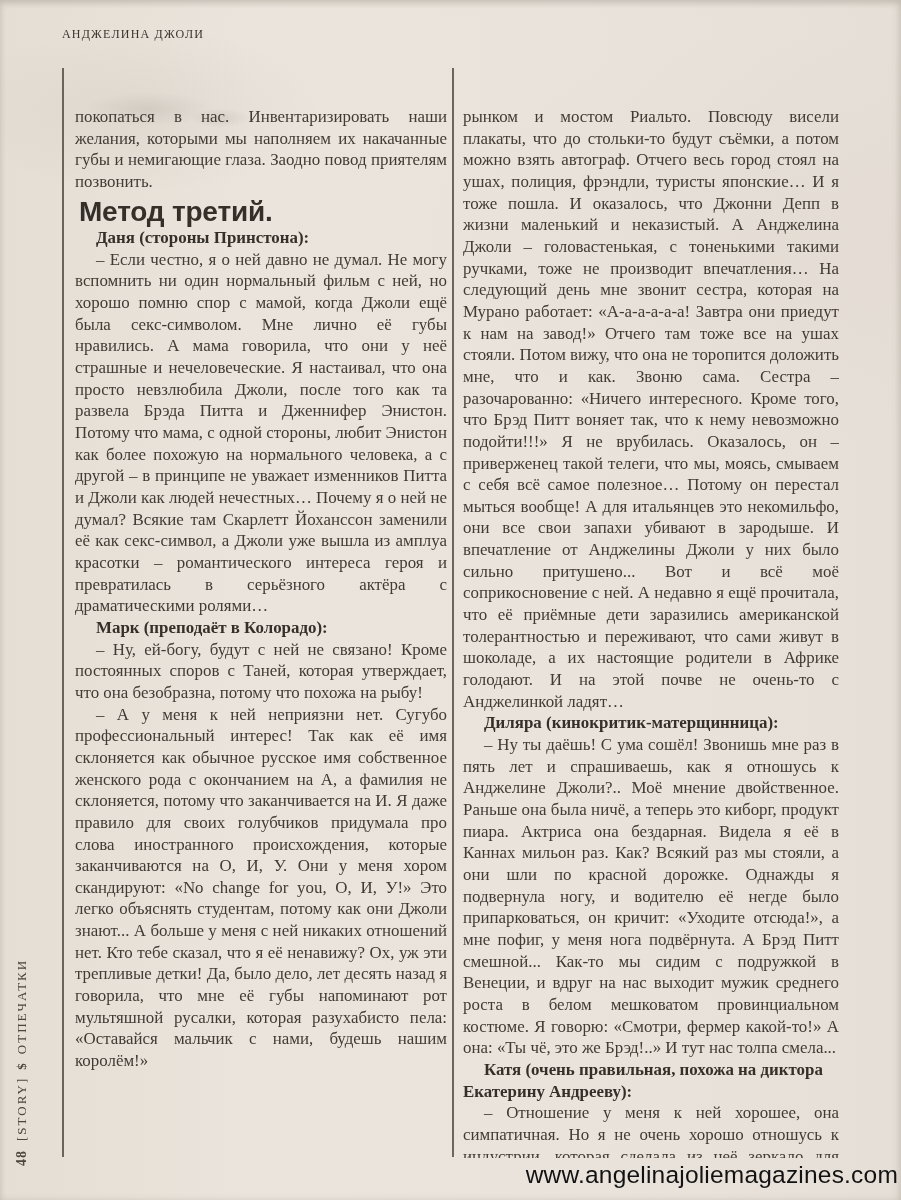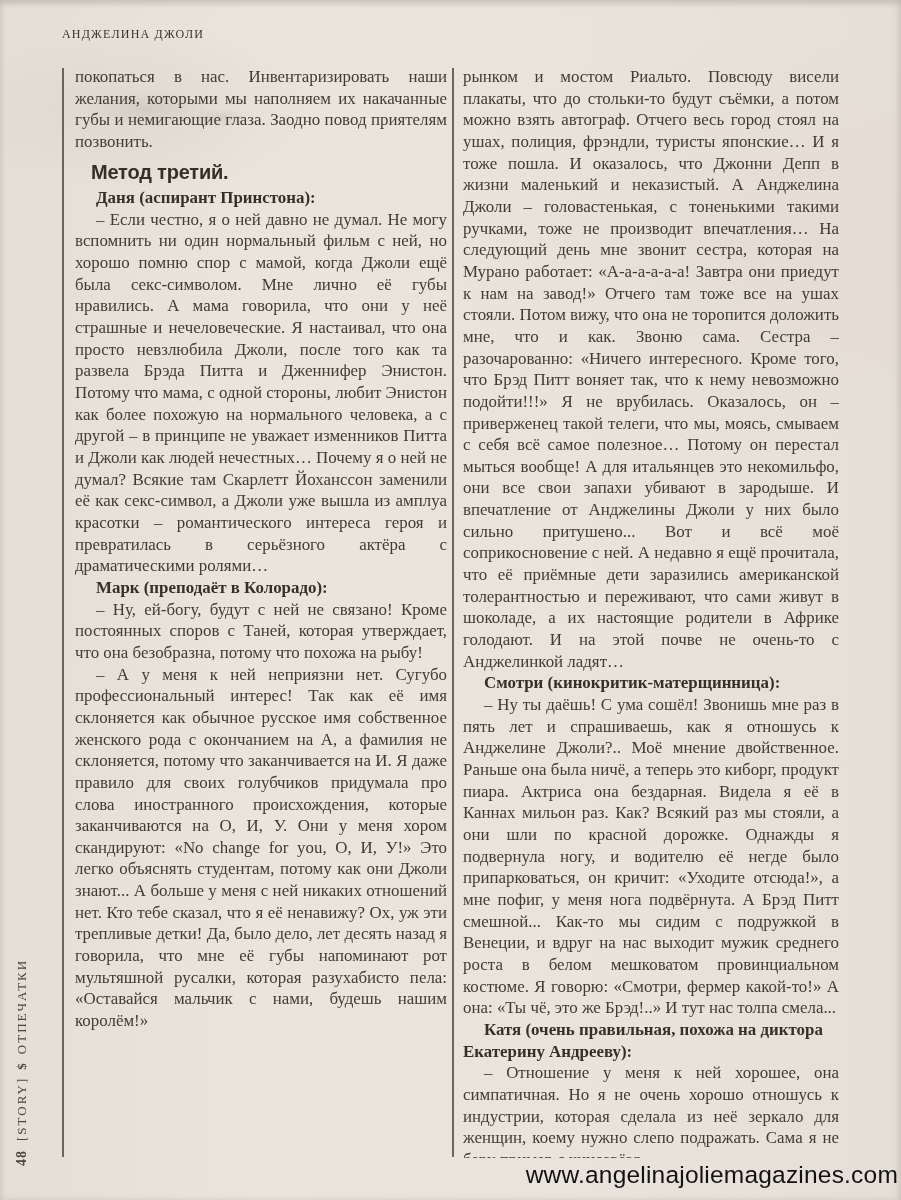--- a/index.html
+++ b/index.html
@@ -27,28 +27,28 @@
   .rule-left{left:62px;}
   .rule-mid{left:452px;}
   .col{
     position:absolute;top:66px;height:1092px;overflow:hidden;
     font-size:16.9px;line-height:21.65px;text-align:justify;
     color:#413b35;hyphens:auto;-webkit-hyphens:auto;
   }
   .col-left{left:75px;width:372px;}
   .col-right{left:463px;width:376px;}
   .col p{margin:0;}
-  .col p.plain{text-indent:0;}
+  .col p.plain{text-indent:0;margin-top:40px;}
   .col p.indent{text-indent:21px;}
   .col p.speaker{font-weight:bold;text-indent:21px;color:#352f29;text-align:left;}
   .section-heading{
     font-family:"Liberation Sans","DejaVu Sans",sans-serif;
-    font-weight:bold;font-size:20px;line-height:22.5px;
+    font-weight:bold;font-size:28px;line-height:22.5px;
     letter-spacing:-0.2px;color:#352f29;
-    margin:8px 0 4px 16px;text-align:left;
+    margin:8px 0 4px 4px;text-align:left;
   }
   .sidebar{
     position:absolute;left:14px;top:1166px;
     transform:rotate(-90deg);transform-origin:0 0;
     white-space:nowrap;
     font-family:"Liberation Serif","DejaVu Serif",serif;
     font-size:13px;letter-spacing:2px;color:#4e453c;
   }
   .sidebar .pgnum{font-weight:bold;font-size:14px;margin-right:9px;letter-spacing:1px;}
   .sidebar .mag{margin-right:7px;}
@@ -75,29 +75,29 @@
   <div class="header">АНДЖЕЛИНА ДЖОЛИ</div>
 
   <div class="rule rule-left"></div>
   <div class="rule rule-mid"></div>
 
   <div class="col col-left" id="col-left">
       <p class="plain">покопаться в нас. Инвентаризировать наши желания, которыми мы наполняем их накачанные губы и немигающие глаза. Заодно повод приятелям позвонить.</p>
       <div class="section-heading">
         <div>Метод третий.</div>
       </div>
-      <p class="speaker">Даня (аспирант Принстона):</p>
+      <p class="speaker">Даня (стороны Принстона):</p>
       <p class="indent">– Если честно, я о ней давно не думал. Не могу вспомнить ни один нормальный фильм с ней, но хорошо помню спор с мамой, когда Джоли ещё была секс-символом. Мне лично её губы нравились. А мама говорила, что они у неё страшные и нечеловеческие. Я настаивал, что она просто невзлюбила Джоли, после того как та развела Брэда Питта и Дженнифер Энистон. Потому что мама, с одной стороны, любит Энистон как более похожую на нормального человека, а с другой – в принципе не уважает изменников Питта и Джоли как людей нечестных… Почему я о ней не думал? Всякие там Скарлетт Йоханссон заменили её как секс-символ, а Джоли уже вышла из амплуа красотки – романтического интереса героя и превратилась в серьёзного актёра с драматическими ролями…</p>
       <p class="speaker">Марк (преподаёт в Колорадо):</p>
       <p class="indent">– Ну, ей-богу, будут с ней не связано! Кроме постоянных споров с Таней, которая утверждает, что она безобразна, потому что похожа на рыбу!</p>
       <p class="indent">– А у меня к ней неприязни нет. Сугубо профессиональный интерес! Так как её имя склоняется как обычное русское имя собственное женского рода с окончанием на А, а фамилия не склоняется, потому что заканчивается на И. Я даже правило для своих голубчиков придумала про слова иностранного происхождения, которые заканчиваются на О, И, У. Они у меня хором скандируют: «No change for you, О, И, У!» Это легко объяснять студентам, потому как они Джоли знают... А больше у меня с ней никаких отношений нет. Кто тебе сказал, что я её ненавижу? Ох, уж эти трепливые детки! Да, было дело, лет десять назад я говорила, что мне её губы напоминают рот мультяшной русалки, которая разухабисто пела: «Оставайся мальчик с нами, будешь нашим королём!»</p>
     </div>
   <div class="col col-right" id="col-right">
       <p class="plain">рынком и мостом Риальто. Повсюду висели плакаты, что до стольки-то будут съёмки, а потом можно взять автограф. Отчего весь город стоял на ушах, полиция, фрэндли, туристы японские… И я тоже пошла. И оказалось, что Джонни Депп в жизни маленький и неказистый. А Анджелина Джоли – головастенькая, с тоненькими такими ручками, тоже не производит впечатления… На следующий день мне звонит сестра, которая на Мурано работает: «А-а-а-а-а-а! Завтра они приедут к нам на завод!» Отчего там тоже все на ушах стояли. Потом вижу, что она не торопится доложить мне, что и как. Звоню сама. Сестра – разочарованно: «Ничего интересного. Кроме того, что Брэд Питт воняет так, что к нему невозможно подойти!!!» Я не врубилась. Оказалось, он – приверженец такой телеги, что мы, моясь, смываем с себя всё самое полезное… Потому он перестал мыться вообще! А для итальянцев это некомильфо, они все свои запахи убивают в зародыше. И впечатление от Анджелины Джоли у них было сильно притушено... Вот и всё моё соприкосновение с ней. А недавно я ещё прочитала, что её приёмные дети заразились американской толерантностью и переживают, что сами живут в шоколаде, а их настоящие родители в Африке голодают. И на этой почве не очень-то с Анджелинкой ладят…</p>
-      <p class="speaker">Смотри (кинокритик-матерщинница):</p>
+      <p class="speaker">Диляра (кинокритик-матерщинница):</p>
       <p class="indent">– Ну ты даёшь! С ума сошёл! Звонишь мне раз в пять лет и спрашиваешь, как я отношусь к Анджелине Джоли?.. Моё мнение двойственное. Раньше она была ничё, а теперь это киборг, продукт пиара. Актриса она бездарная. Видела я её в Каннах мильон раз. Как? Всякий раз мы стояли, а они шли по красной дорожке. Однажды я подвернула ногу, и водителю её негде было припарковаться, он кричит: «Уходите отсюда!», а мне пофиг, у меня нога подвёрнута. А Брэд Питт смешной... Как-то мы сидим с подружкой в Венеции, и вдруг на нас выходит мужик среднего роста в белом мешковатом провинциальном костюме. Я говорю: «Смотри, фермер какой-то!» А она: «Ты чё, это же Брэд!..» И тут нас толпа смела...</p>
       <p class="speaker">Катя (очень правильная, похожа на диктора Екатерину Андрееву):</p>
       <p class="indent">– Отношение у меня к ней хорошее, она симпатичная. Но я не очень хорошо отношусь к индустрии, которая сделала из неё зеркало для женщин, коему нужно слепо подражать. Сама я не беру пример с кинозвёзд.</p>
     </div>
 
   <div class="sidebar">
     <span class="pgnum">48</span><span class="mag">[STORY]</span><span class="sep">$</span><span class="sec">ОТПЕЧАТКИ</span>
   </div>
 
   <div class="watermark">www.angelinajoliemagazines.com</div>

